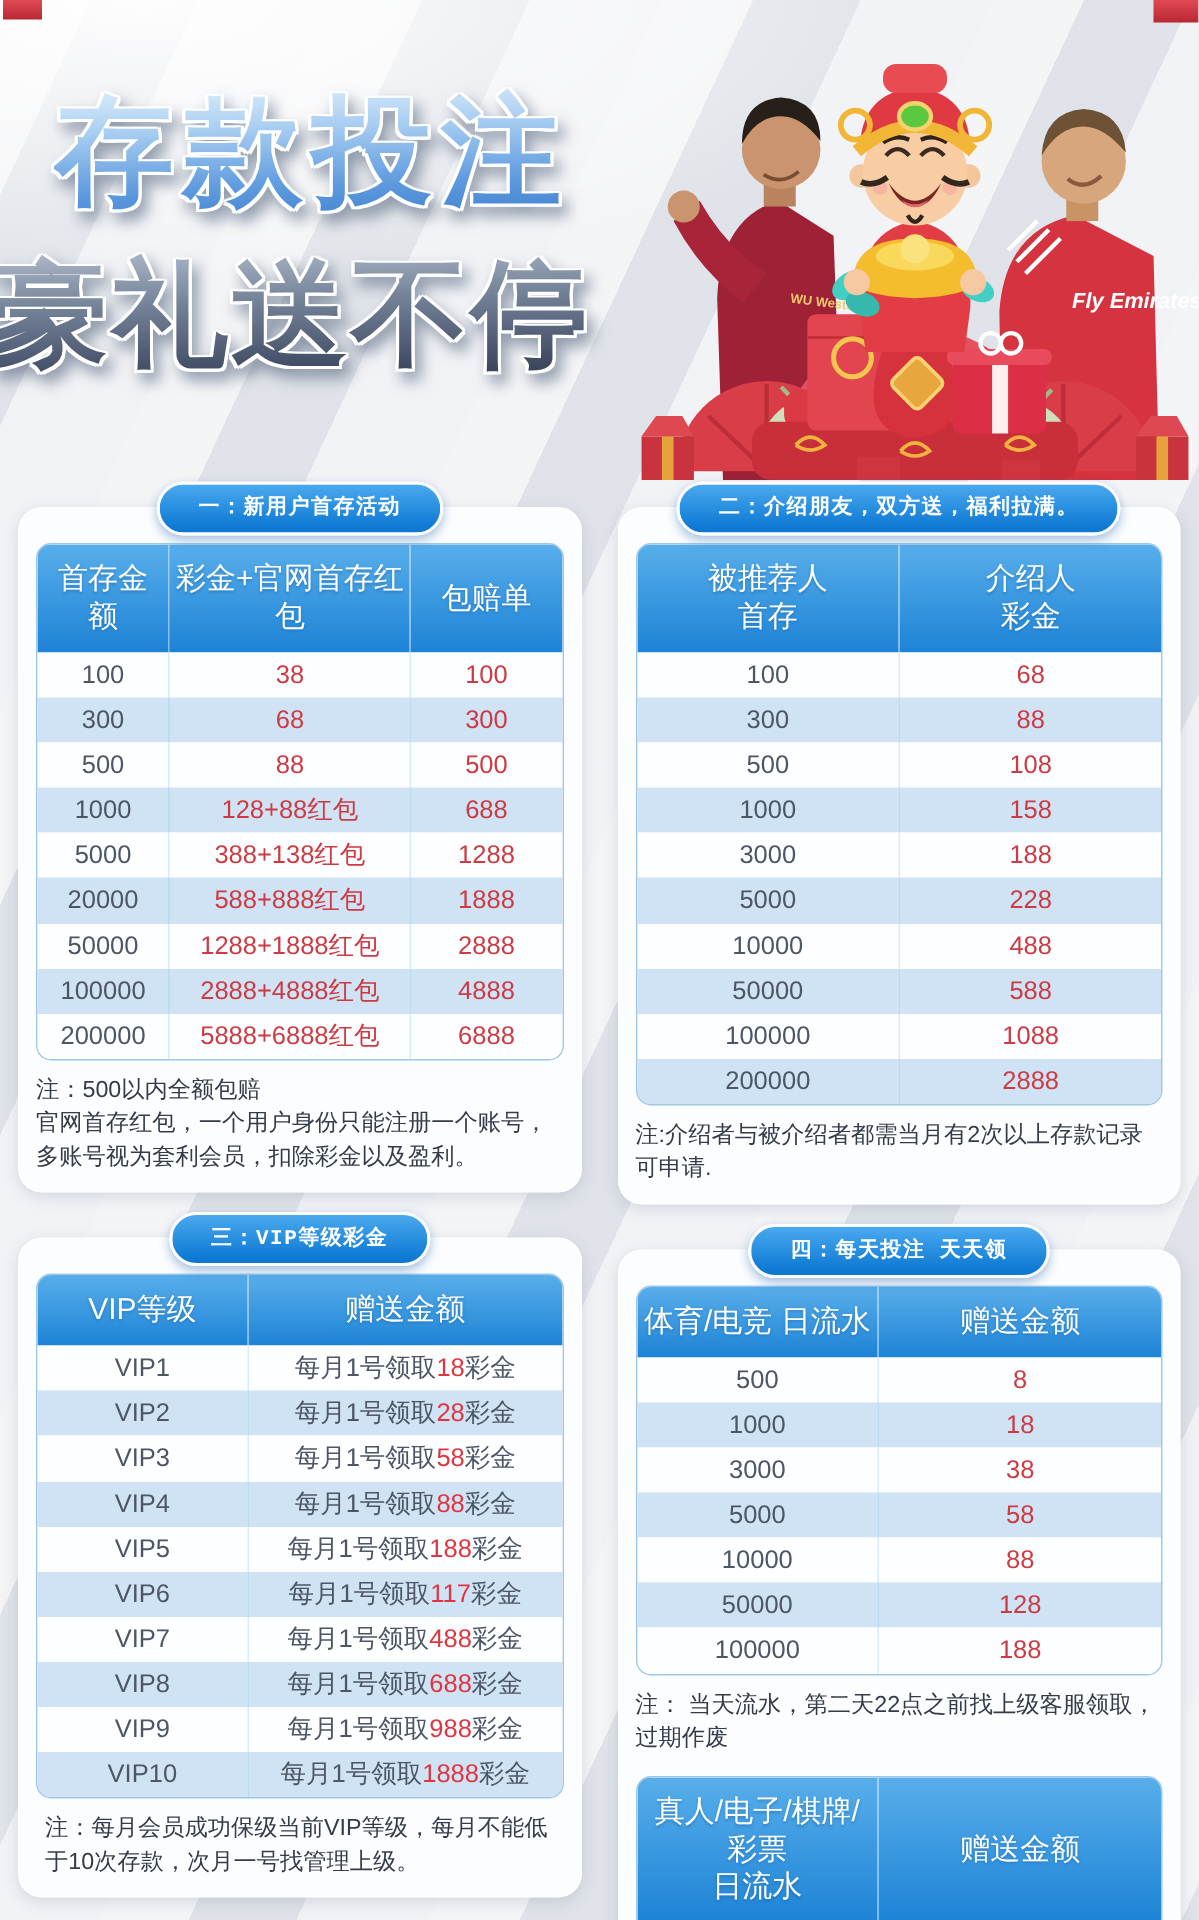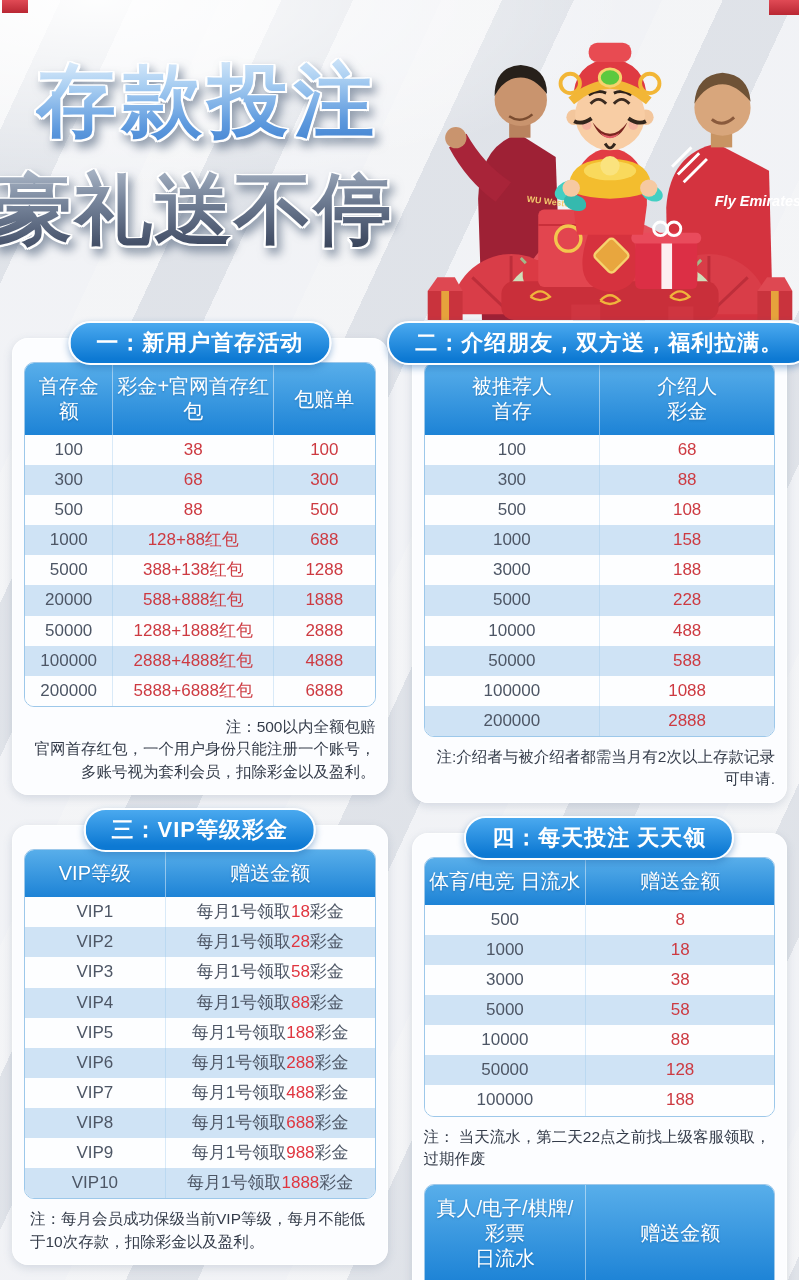--- a/index.html
+++ b/index.html
@@ -41,23 +41,23 @@
   .col{display:flex;flex-direction:column;}
   .card{
     position:relative;background:#fcfdff;border-radius:16px;
     box-shadow:0 3px 10px rgba(88,108,138,.2), inset 0 0 0 1px rgba(255,255,255,.7);
     padding:24px 12px 12px;margin-top:30px;
   }
   .col > .card:first-child{margin-top:20px;}
   .badge{
     position:absolute;top:-17px;left:50%;transform:translateX(-50%);
     white-space:nowrap;background:linear-gradient(180deg,#4aa9ef 0%,#0d79d3 90%);
-    color:#fff;font-weight:bold;font-size:22px;line-height:1;
+    color:#fff;font-weight:bold;font-size:14px;line-height:1;
     padding:9px 26px;border-radius:22px;border:2px solid #fdfeff;
-    box-shadow:0 3px 7px rgba(26,96,168,.4);letter-spacing:1px;
+    box-shadow:0 3px 7px rgba(26,96,168,.4);letter-spacing:1px;font-family:Liberation Mono, monospace;
   }
 
   
   .tbl{
     width:100%;border-collapse:separate;border-spacing:0;table-layout:fixed;
     border:1px solid #9dc8ea;border-radius:10px;overflow:hidden;
     font-size:17px;text-align:center;
   }
   .tbl th{
     background:linear-gradient(180deg,#58aeea 0%,#1d83d6 100%);
@@ -71,21 +71,21 @@
   .tbl tbody tr:nth-child(even){background:#cfe3f5;}
   .cell-dark{color:#4d5665;}
   .cell-red{color:#cd3a41;}
   .amt-red{color:#e0353f;}
   .t-first  col.c0{width:25%;} .t-first col.c1{width:46%;} .t-first col.c2{width:29%;}
   .t-half   col{width:50%;}
   .t-vip    col.c0{width:40%;} .t-vip col.c1{width:60%;}
   .t-daily  col.c0{width:46%;} .t-daily col.c1{width:54%;}
 
   .tbl-note{font-size:15.5px;color:#343c4a;margin-top:9px;line-height:1.45;}
-  .tbl-note.center{text-align:right;}
+  .tbl-note.center{text-align:left;}
   .tbl-note.hang{padding:0 4px 0 6px;}
   .mt-sep{margin-top:14px;}
 
   svg text{font-family:"Liberation Sans","DejaVu Sans",sans-serif;}
 </style>
 </head>
 <body>
 
 <div class="page">
   <div class="corner-red left"></div>
@@ -306,41 +306,41 @@
               <tr>
                 <td class="cell-dark">VIP4</td>
                 <td class="cell-dark"><span>每月1号领取</span><span class="amt-red">88</span><span>彩金</span></td>
               </tr>
               <tr>
                 <td class="cell-dark">VIP5</td>
                 <td class="cell-dark"><span>每月1号领取</span><span class="amt-red">188</span><span>彩金</span></td>
               </tr>
               <tr>
                 <td class="cell-dark">VIP6</td>
-                <td class="cell-dark"><span>每月1号领取</span><span class="amt-red">288</span><span>彩金</span></td>
+                <td class="cell-dark"><span>每月1号领取</span><span class="amt-red">117</span><span>彩金</span></td>
               </tr>
               <tr>
                 <td class="cell-dark">VIP7</td>
                 <td class="cell-dark"><span>每月1号领取</span><span class="amt-red">488</span><span>彩金</span></td>
               </tr>
               <tr>
                 <td class="cell-dark">VIP8</td>
                 <td class="cell-dark"><span>每月1号领取</span><span class="amt-red">688</span><span>彩金</span></td>
               </tr>
               <tr>
                 <td class="cell-dark">VIP9</td>
                 <td class="cell-dark"><span>每月1号领取</span><span class="amt-red">988</span><span>彩金</span></td>
               </tr>
               <tr>
                 <td class="cell-dark">VIP10</td>
                 <td class="cell-dark"><span>每月1号领取</span><span class="amt-red">1888</span><span>彩金</span></td>
               </tr>
             </tbody>
         </table>
-        <div class="tbl-note hang">注：每月会员成功保级当前VIP等级，每月不能低于10次存款，扣除彩金以及盈利。</div>
+        <div class="tbl-note hang">注：每月会员成功保级当前VIP等级，每月不能低于10次存款，次月一号找管理上级。</div>
       </section>
 
     </div>
 
     <div class="col">
       <section class="card">
         <div class="badge">二：介绍朋友，双方送，福利拉满。</div>
         <table class="tbl t-half">
           <colgroup>
               <col>

